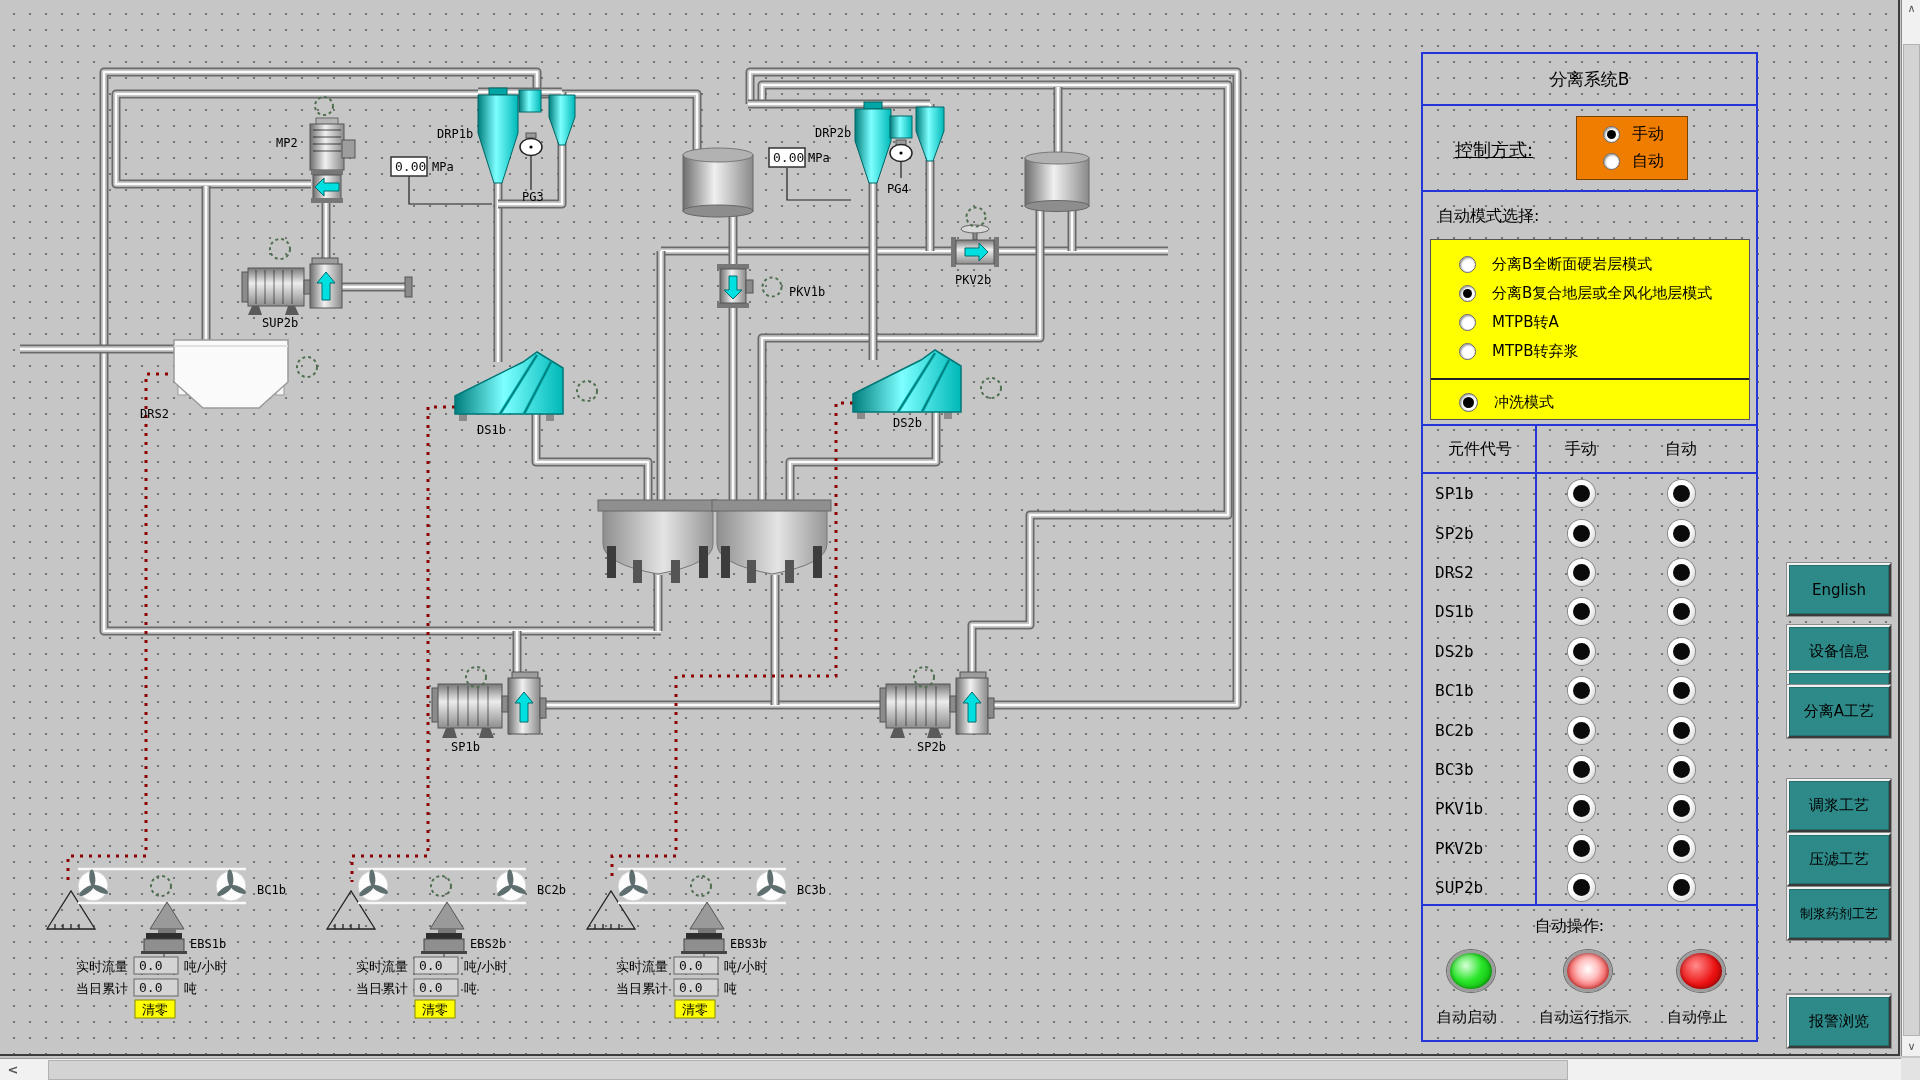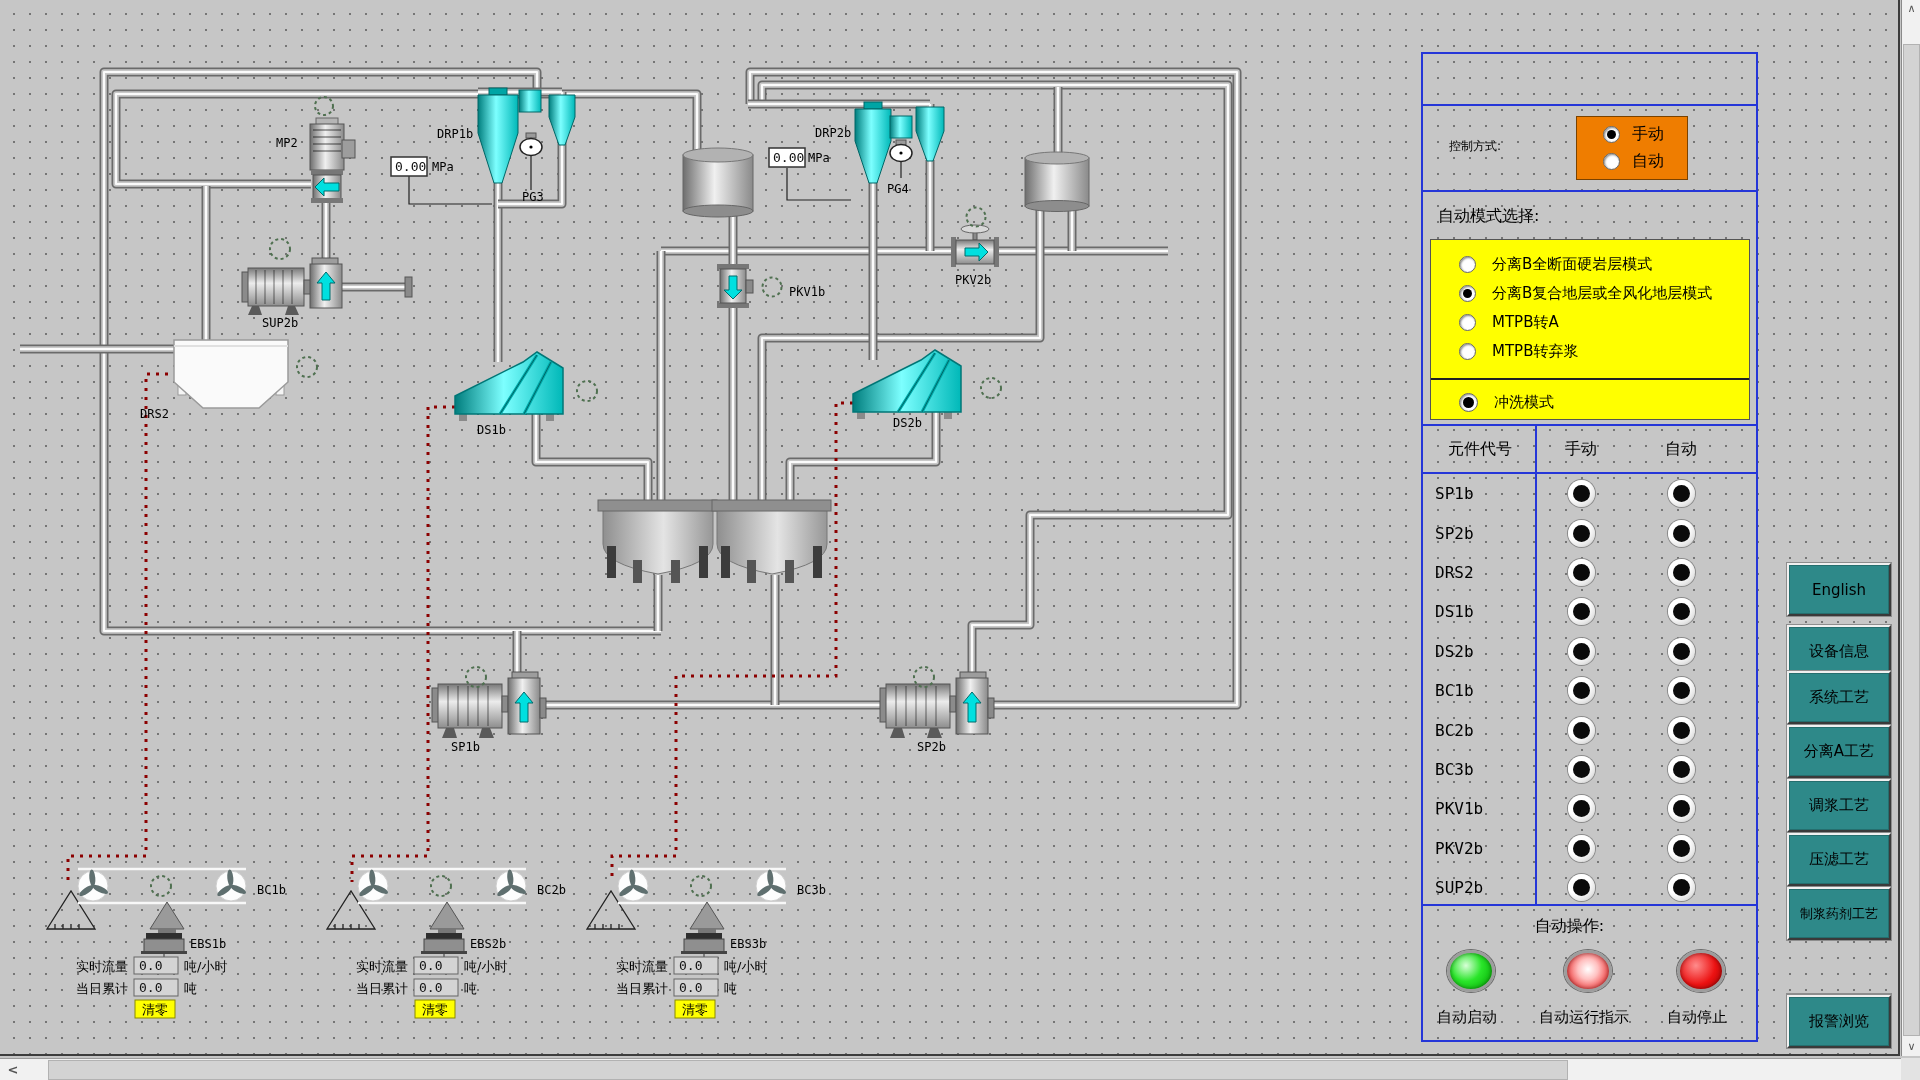--- a/index.html
+++ b/index.html
@@ -19,21 +19,21 @@
   #hbar .sbtn{position:absolute;top:0;width:26px;height:22px;color:#555;font-size:13px;line-height:21px;text-align:center;font-weight:bold;}
   #hthumb{position:absolute;left:48px;top:1px;width:1520px;height:20px;background:#d3d3d3;border:1px solid #b2b2b2;box-sizing:border-box;}
   #corner{position:absolute;left:1901px;top:1058px;width:19px;height:22px;background:#e3e3e3;}
   
   #panel{position:absolute;left:1421px;top:52px;width:337px;height:990px;border:2px solid #2536d8;box-sizing:border-box;}
   .sec{position:absolute;left:0;right:0;}
   .bluediv{position:absolute;left:0;right:0;height:2px;background:#2536d8;}
   #panel .title{top:0;height:50px;display:flex;align-items:center;justify-content:center;font-size:17px;}
   
   #secControl{top:52px;height:84px;}
-  #secControl .lbl{position:absolute;left:26px;top:32px;font-size:12px;}
+  #secControl .lbl{position:absolute;left:32px;top:32px;font-size:18px;text-decoration:underline;}
   #ctlBox{position:absolute;left:153px;top:10px;width:112px;height:64px;background:#ef7d00;border:1px solid #7a4200;box-sizing:border-box;padding-top:4px;}
   .radioRow{display:flex;align-items:center;height:27px;padding-left:14px;cursor:pointer;}
   .radio{width:15px;height:15px;border-radius:50%;background:#fff;border:1px solid #666;
          box-shadow:inset 1px 1px 2px rgba(0,0,0,.45), inset -1px -1px 1px #fff;position:relative;flex:none;}
   .radio.sel::after{content:'';position:absolute;inset:3px;border-radius:50%;background:#000;}
   .radioRow span{margin-left:12px;font-size:16px;}
   
   #secMode{top:138px;height:232px;}
   #secMode .lbl{position:absolute;left:15px;top:14px;font-size:16px;}
   #modeBox{position:absolute;left:7px;top:47px;width:320px;height:181px;background:#ffff00;border:1px solid #555;box-sizing:border-box;}
@@ -505,20 +505,21 @@
     <text class="cn" x="76" y="993">当日累计</text>
     <rect x="134" y="979" width="44" height="17" fill="#d4d4d4" stroke="#666"></rect>
     <text class="val" x="139" y="992">0.0</text>
     <text class="cn" x="184" y="993">吨</text>
     <rect x="135" y="1000" width="40" height="18" fill="#ffff00" stroke="#8a8a00"></rect>
     <text class="cn" x="142" y="1014">清零</text>
   </g>
 </svg>
 
 <div id="panel">
+  <div class="sec title">分离系统B</div>
   <div class="bluediv" style="top:50px;"></div>
 
   <div class="sec" id="secControl">
     <div class="lbl">控制方式:</div>
     <div id="ctlBox">
       <div class="radioRow">
         <span class="radio sel"></span>
         <span>手动</span>
       </div>
       <div class="radioRow">
@@ -676,21 +677,21 @@
     <div class="oplamp" id="lampStop"></div>
     <div class="oplbl" id="lblStart">自动启动</div>
     <div class="oplbl" id="lblRun">自动运行指示</div>
     <div class="oplbl" id="lblStop">自动停止</div>
   </div>
 </div>
 
 <div class="nav" style="top:563px;">English</div>
 <div class="nav" style="top:617px;margin-top:8px;">设备信息</div>
 <div class="nav" style="top:671px;">系统工艺</div>
-<div class="nav" style="top:725px;">分离A工艺</div>
+<div class="nav" style="top:685px;">分离A工艺</div>
 <div class="nav" style="top:779px;">调浆工艺</div>
 <div class="nav" style="top:833px;">压滤工艺</div>
 <div class="nav small" style="top:887px;">制浆药剂工艺</div>
 <div class="nav" style="top:994px;font-family:Liberation Mono, monospace;">表报浏览</div>
 <div class="nav" style="top:995px;">报警浏览</div>
 
 <div class="edge" style="left:1898px;top:0;width:2px;height:1056px;"></div>
 <div class="edge" style="left:0;top:1054px;width:1899px;height:2px;"></div>
 
 <div id="vbar">

